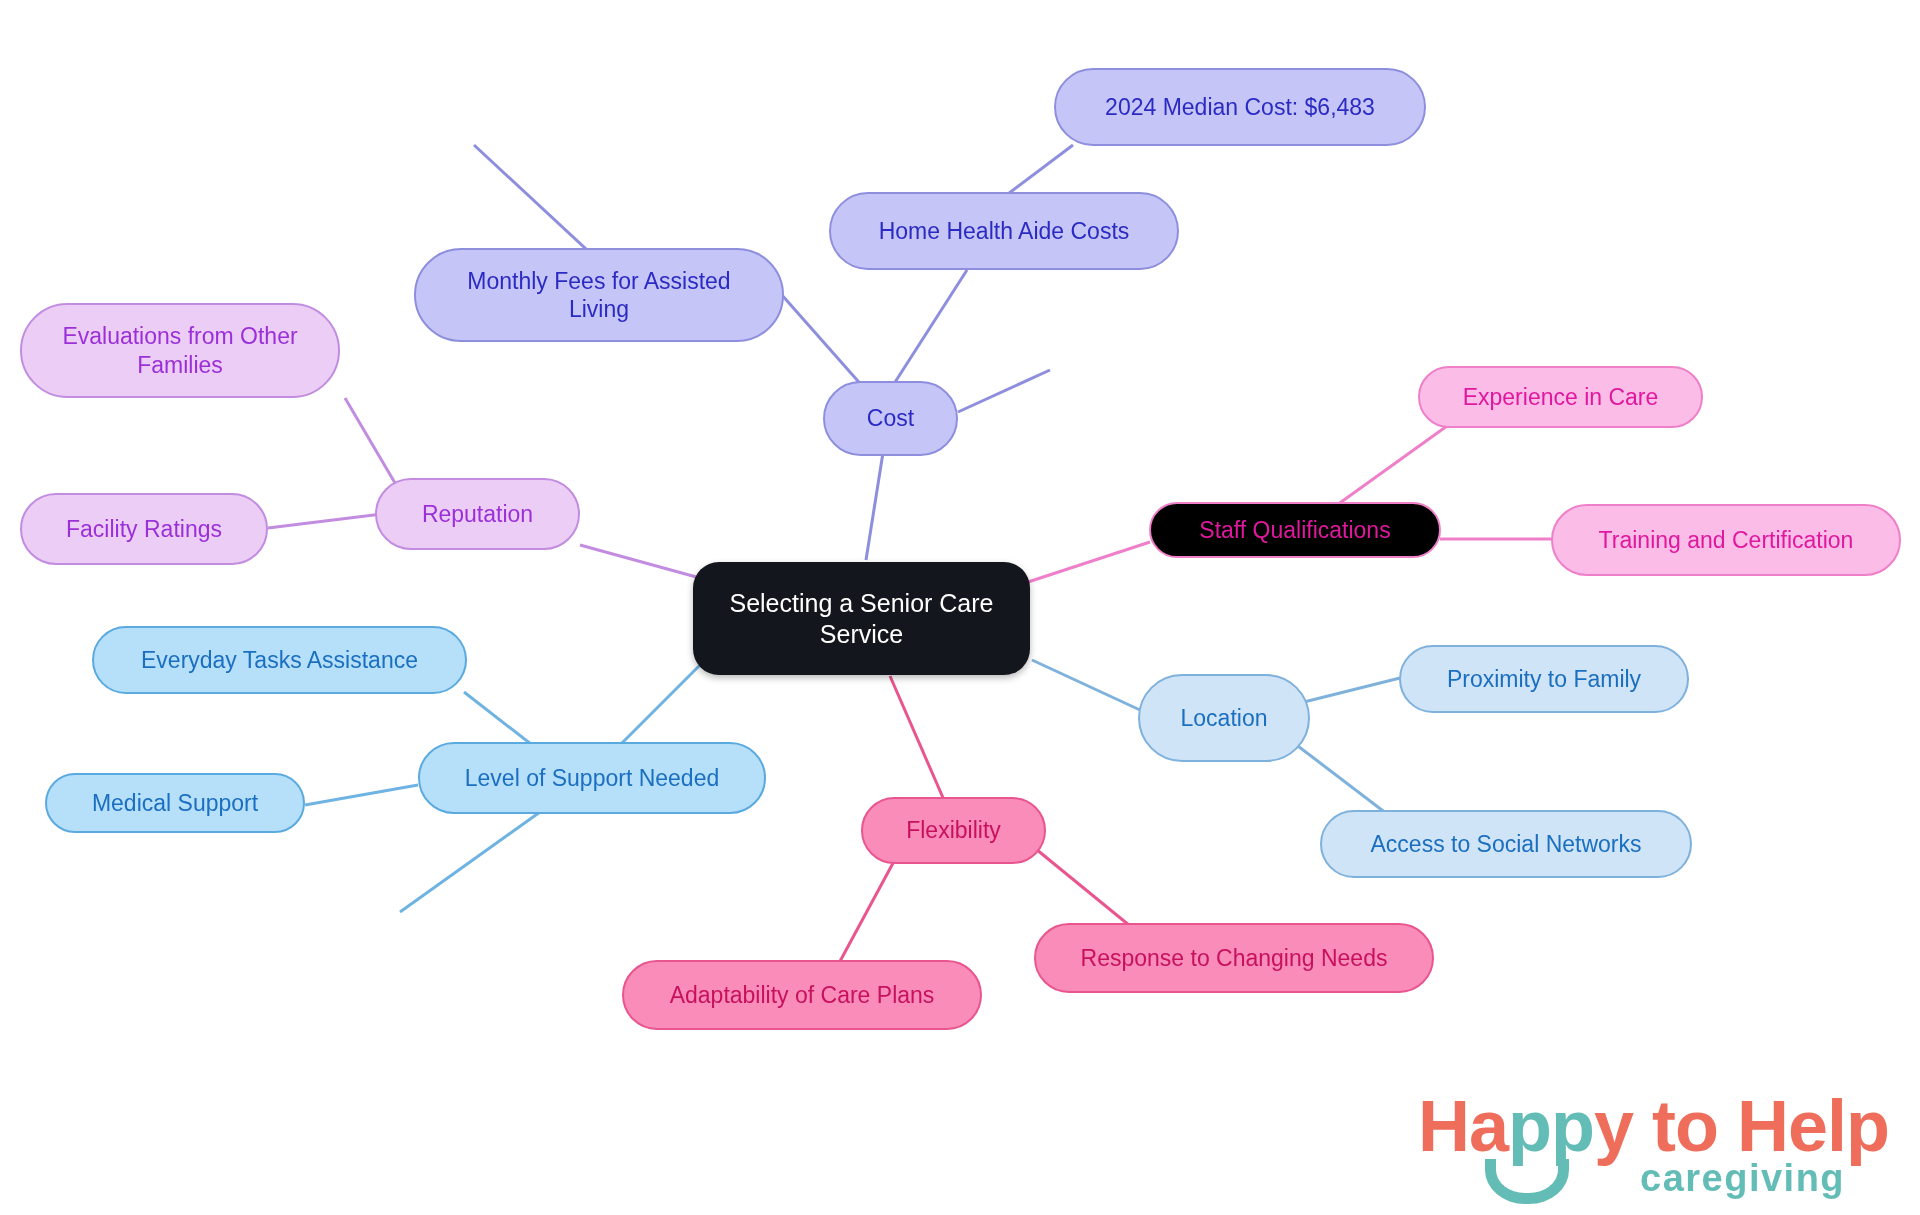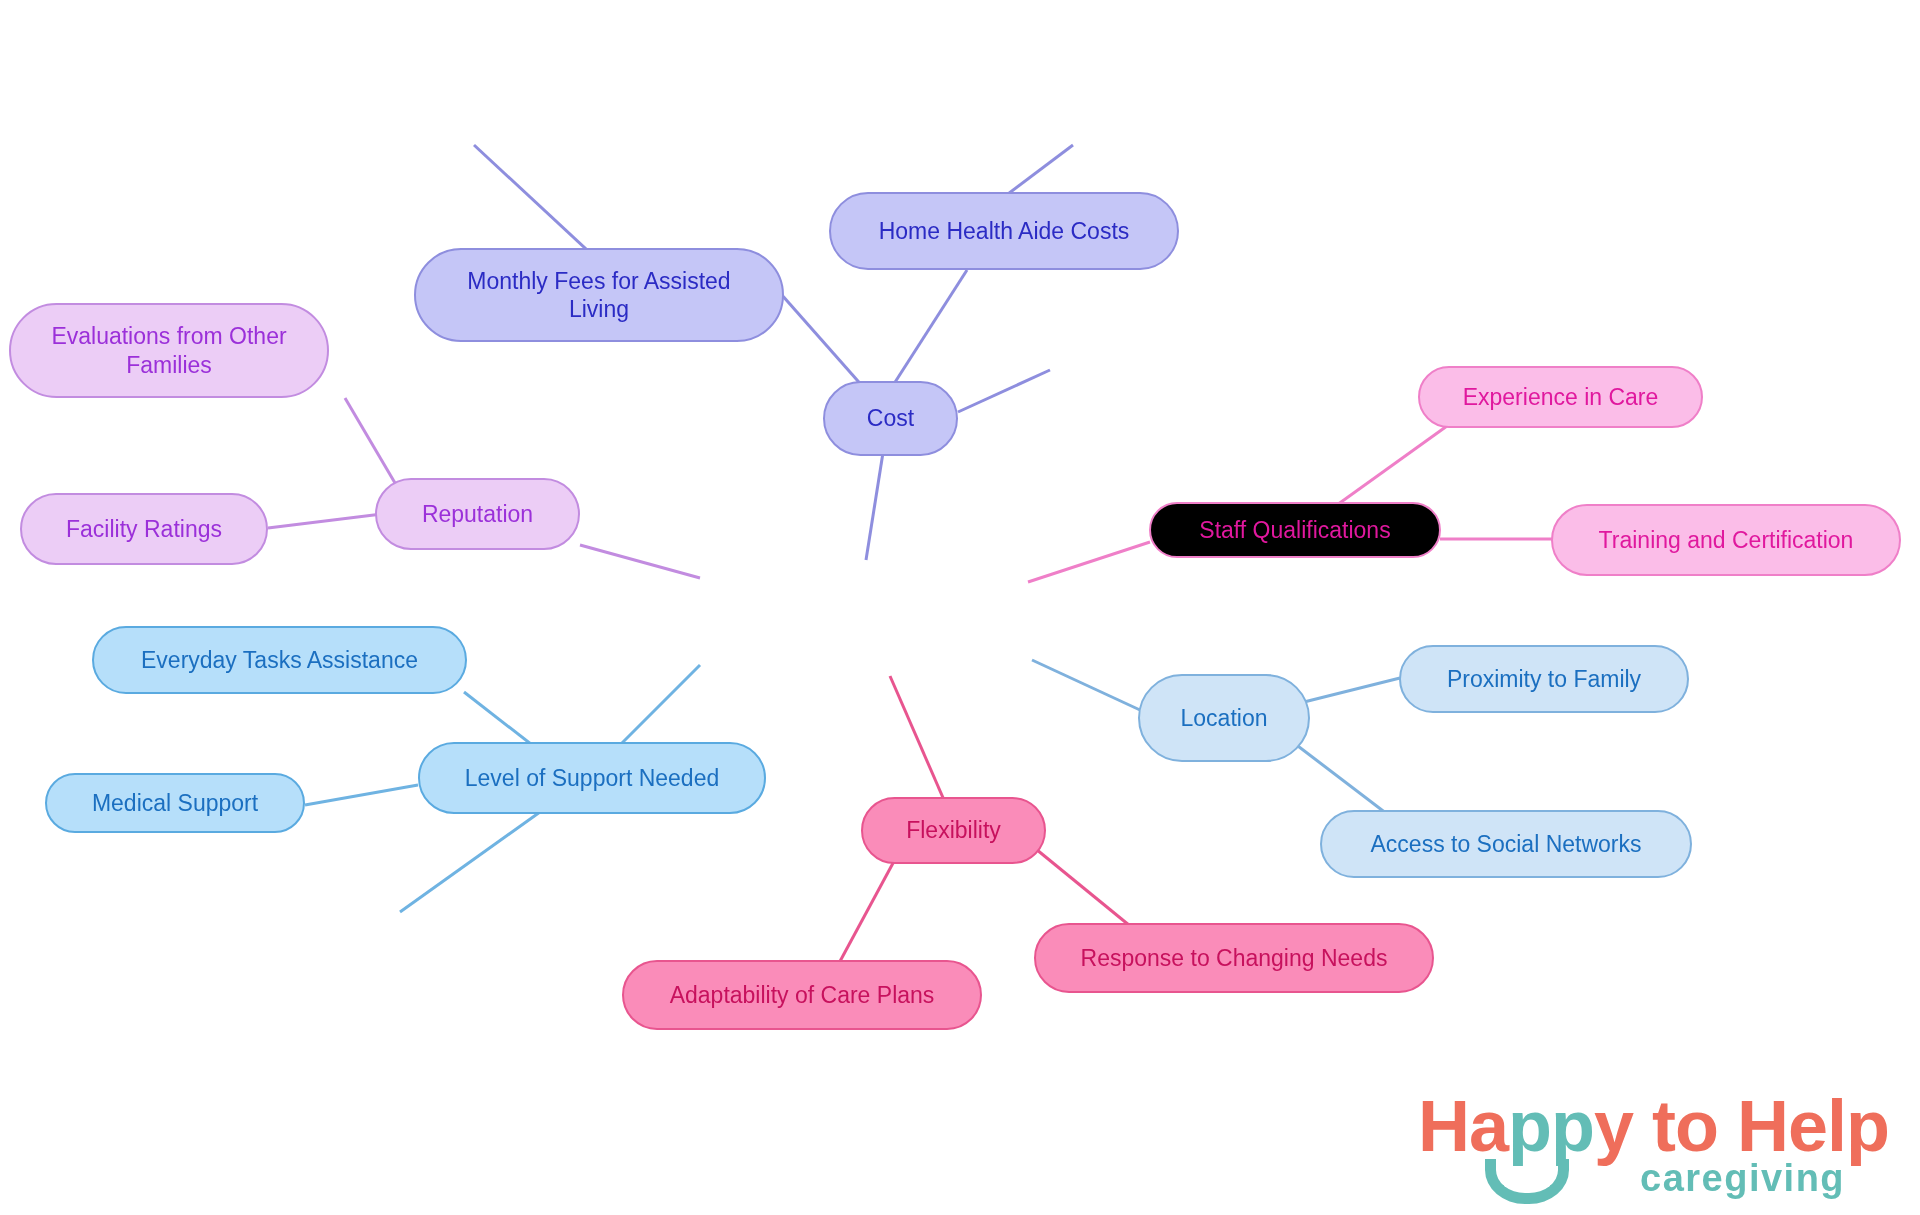--- a/index.html
+++ b/index.html
@@ -118,33 +118,36 @@
     <path d="M 700 665 L 620 745" stroke="#6fb3e2" stroke-width="3" fill="none"></path>
     <path d="M 464 692 L 545 755" stroke="#6fb3e2" stroke-width="3" fill="none"></path>
     <path d="M 305 805 L 418 785" stroke="#6fb3e2" stroke-width="3" fill="none"></path>
     <path d="M 540 812 L 400 912" stroke="#6fb3e2" stroke-width="3" fill="none"></path>
   </svg>
 
 
   <div class="node" style="left:414px; top:232px; width:370px; height:94px; background:#c5c6f7; border-color:#8e8ede; color:#2b2bc4; font-size:23px;margin-top:16px;">Monthly Fees for Assisted
 Living</div>
 
+  <div class="node" style="left:1054px; top:68px; width:372px; height:78px; background:#c5c6f7; border-color:#8e8ede; color:#2b2bc4; font-size:23px;">2024 Median Cost: $6,483</div>
 
   <div class="node" style="left:829px; top:192px; width:350px; height:78px; background:#c5c6f7; border-color:#8e8ede; color:#2b2bc4; font-size:23px;">Home Health Aide Costs</div>
 
 
   <div class="node" style="left:823px; top:381px; width:135px; height:75px; background:#c5c6f7; border-color:#8e8ede; color:#2b2bc4; font-size:23px;">Cost</div>
 
-  <div class="node" style="left:9px; top:303px; width:320px; height:95px; background:#eccdf6; border-color:#c28ce0; color:#9b30d9; font-size:23px;">Evaluations from Other
+  <div class="node" style="left:20px; top:303px; width:320px; height:95px; background:#eccdf6; border-color:#c28ce0; color:#9b30d9; font-size:23px;">Evaluations from Other
 Families</div>
 
   <div class="node" style="left:375px; top:478px; width:205px; height:72px; background:#eccdf6; border-color:#c28ce0; color:#9b30d9; font-size:23px;">Reputation</div>
 
   <div class="node" style="left:20px; top:493px; width:248px; height:72px; background:#eccdf6; border-color:#c28ce0; color:#9b30d9; font-size:23px;">Facility Ratings</div>
 
+  <div class="node root" style="left:693px; top:562px; width:337px; height:113px; background:#14161d; color:#ffffff; font-size:25px;">Selecting a Senior Care
+Service</div>
 
   <div class="node" style="left:1418px; top:366px; width:285px; height:62px; background:#fbbde8; border-color:#ef7fc8; color:#e0189e; font-size:23px;">Experience in Care</div>
 
   <div class="node" style="left:1149px; top:502px; width:292px; height:56px; background:#000000; border-color:#ef7fc8; color:#e0189e; font-size:23px;">Staff Qualifications</div>
 
   <div class="node" style="left:1551px; top:504px; width:350px; height:72px; background:#fbbde8; border-color:#ef7fc8; color:#e0189e; font-size:23px;">Training and Certification</div>
 
   <div class="node" style="left:1138px; top:674px; width:172px; height:88px; background:#cfe4f7; border-color:#7fb1dd; color:#1b6fc0; font-size:23px;">Location</div>
 
   <div class="node" style="left:1399px; top:645px; width:290px; height:68px; background:#cfe4f7; border-color:#7fb1dd; color:#1b6fc0; font-size:23px;">Proximity to Family</div>

